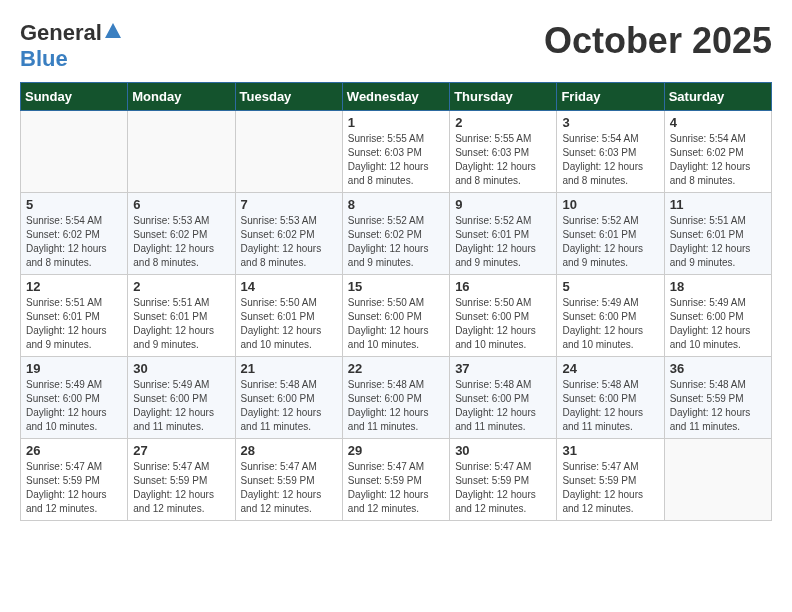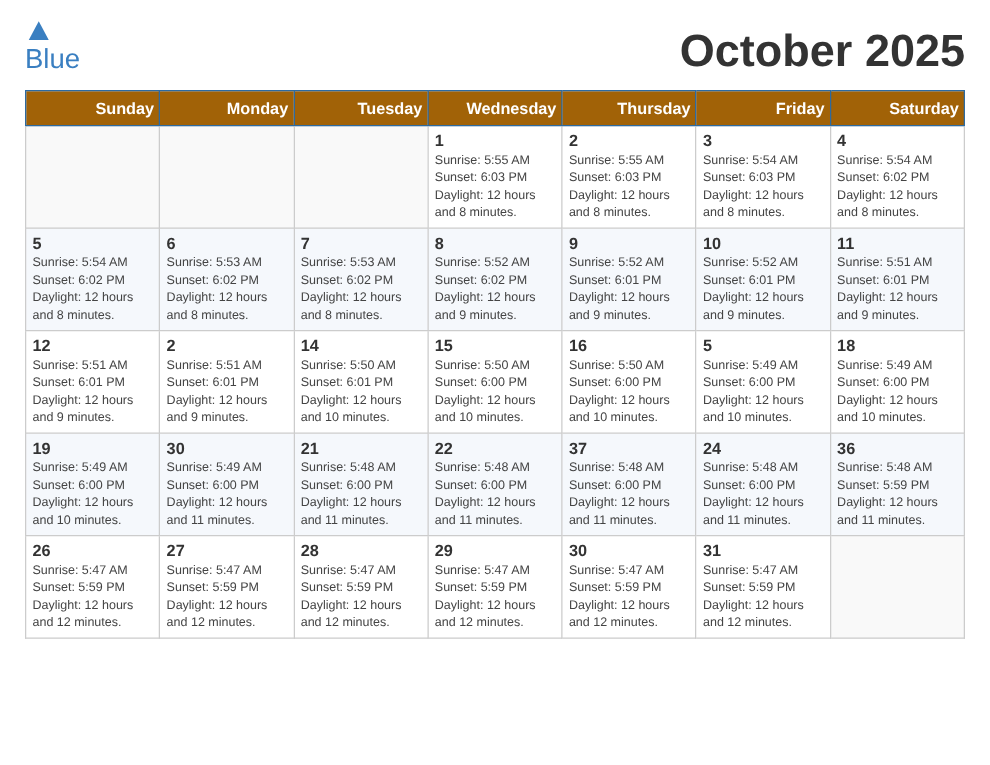--- a/index.html
+++ b/index.html
@@ -35,25 +35,25 @@
     .location-title {
       font-size: 16px;
       color: #555;
     }
     .calendar {
       width: 100%;
       border-collapse: collapse;
       border: 1px solid #ccc;
     }
     .calendar th {
-      background: #a16207;
+      background: #14532d;
       color: #fff;
       font-size: 13px;
       padding: 6px 4px;
-      text-align: right;
+      text-align: left;
       border: 1px solid #2d6aa0;
     }
     .calendar td {
       border: 1px solid #ccc;
       vertical-align: top;
       padding: 4px 5px;
       font-size: 10.5px;
       color: #333;
       width: calc(100% / 7);
       min-height: 80px;
@@ -80,26 +80,27 @@
     .calendar tr:nth-child(even) td.empty {
       background: #f0f3f7;
     }
   </style>
 </head>
 <body>
 
 <div class="header-area">
   <div class="logo">
     <div class="logo-line">
+      <span style="font-size:22px;font-weight:bold;color:#333;">General</span>
       <svg width="18" height="18" viewBox="0 0 18 18" style="margin-left:2px;margin-top:-4px;">
         <polygon points="9,1 17,16 1,16" fill="#3a7fc1"></polygon>
       </svg>
     </div>
     <div class="logo-line">
-      <span style="font-size:22px;font-weight:normal;color:#3a7fc1;">Blue</span>
+      <span style="font-size:22px;font-weight:bold;color:#3a7fc1;">Blue</span>
     </div>
   </div>
   <div class="title-area">
     <div class="month-title">October 2025</div>
   </div>
 </div>
 
 <table class="calendar">
   <thead>
     <tr>

